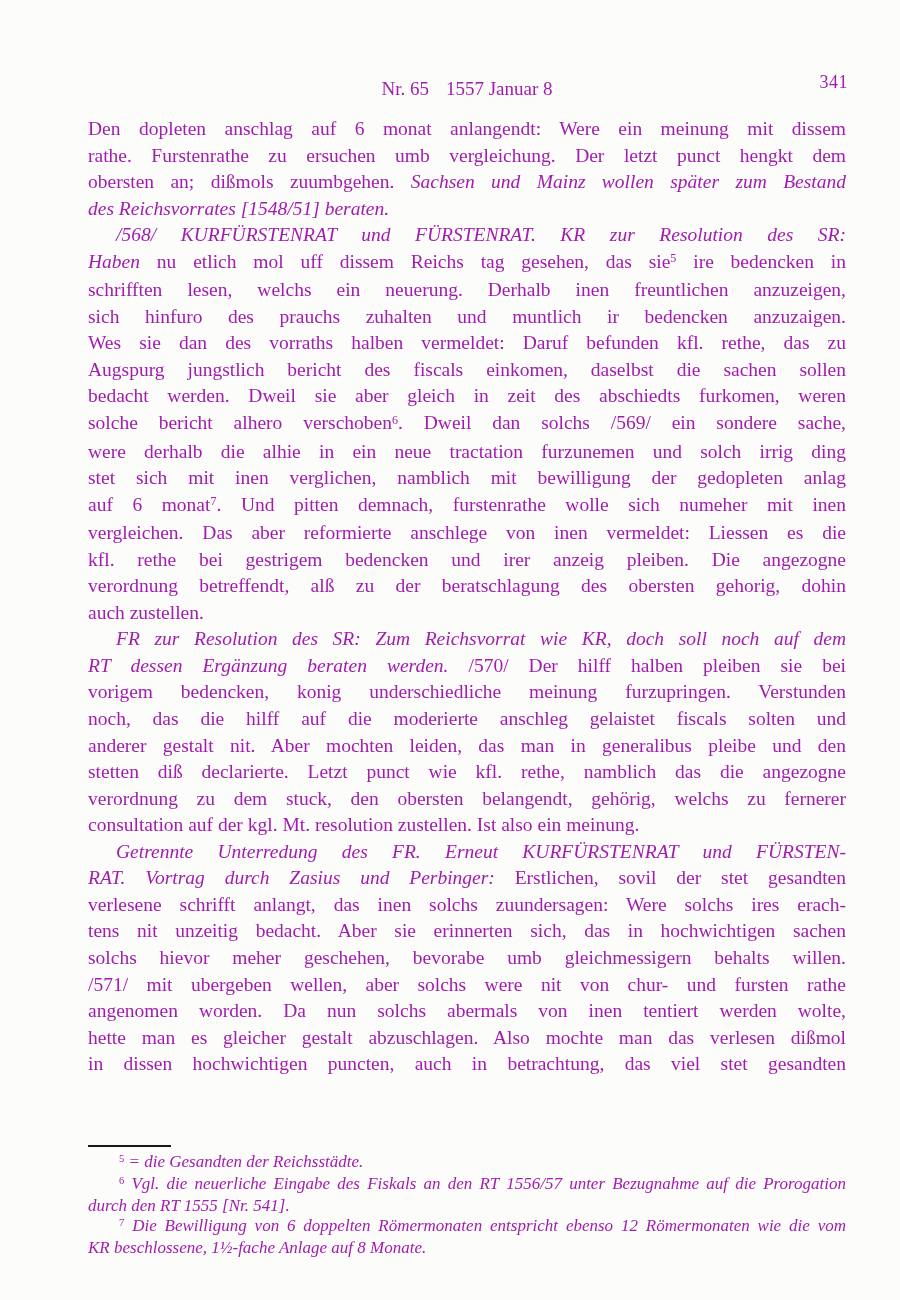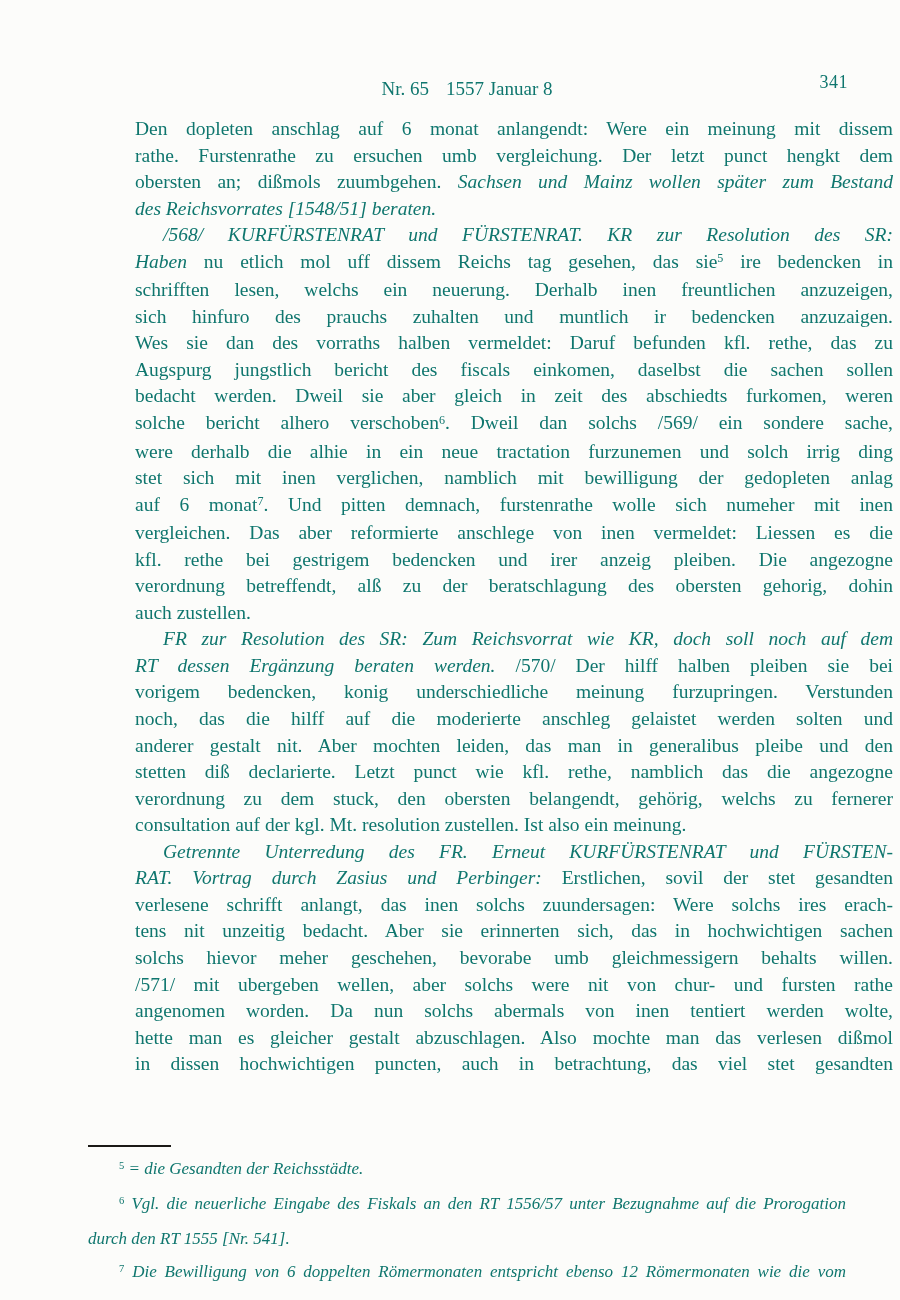--- a/index.html
+++ b/index.html
@@ -1,21 +1,21 @@
 <!DOCTYPE html>
 <html><head>
 <meta charset="utf-8">
 <style>
   html, body { margin: 0; padding: 0; }
   .page {
     position: relative;
     width: 900px;
     height: 1300px;
     background: #fcfcfa;
-    color: #0f766e;
+    color: #a21caf;
     font-family: "Liberation Serif", serif;
     overflow: hidden;
   }
   .running-title {
     position: absolute;
     left: 88px;
     top: 78px;
     width: 758px;
     text-align: center;
     font-size: 19px;
@@ -28,21 +28,20 @@
     top: 72px;
     font-size: 18px;
     letter-spacing: 0.5px;
   }
   .body-text {
     position: absolute;
     left: 88px;
     top: 116px;
     width: 758px;
     font-size: 19.5px;
-    margin-left: 47px;
   }
   .body-text .tline { line-height: 26.55px; }
   .tline {
     text-align: justify;
     text-align-last: justify;
   }
   .tline.lastline { text-align-last: left; }
   .tline.indent { text-indent: 28px; }
   .seg-r { font-style: normal; }
   .seg-i { font-style: italic; }
@@ -59,21 +58,21 @@
     width: 83px;
     border-top: 2px solid #1b1916;
   }
   .footnotes {
     position: absolute;
     left: 88px;
     top: 1152px;
     width: 758px;
     font-size: 17px;
   }
-  .footnotes .tline { line-height: 33px; }
+  .footnotes .tline { line-height: 20px; }
   .footnotes .tline.indent { text-indent: 31px; }
 </style>
 </head>
 <body>
 
 <div class="page">
   <div class="running-title">
     <span>Nr. 65</span><span class="hdr-gap"></span><span>1557 Januar 8</span>
   </div>
   <div class="page-number">341</div>
@@ -94,21 +93,21 @@
       <div class="tline"><span class="seg-r">were derhalb die alhie in ein neue tractation furzunemen und solch irrig ding</span></div>
       <div class="tline"><span class="seg-r">stet sich mit inen verglichen, namblich mit bewilligung der gedopleten anlag</span></div>
       <div class="tline"><span class="seg-r">auf 6 monat</span><span class="seg-sup">7</span><span class="seg-r">. Und pitten demnach, furstenrathe wolle sich numeher mit inen</span></div>
       <div class="tline"><span class="seg-r">vergleichen. Das aber reformierte anschlege von inen vermeldet: Liessen es die</span></div>
       <div class="tline"><span class="seg-r">kfl. rethe bei gestrigem bedencken und irer anzeig pleiben. Die angezogne</span></div>
       <div class="tline"><span class="seg-r">verordnung betreffendt, alß zu der beratschlagung des obersten gehorig, dohin</span></div>
       <div class="tline lastline"><span class="seg-r">auch zustellen.</span></div>
       <div class="tline indent"><span class="seg-i">FR zur Resolution des SR: Zum Reichsvorrat wie KR, doch soll noch auf dem</span></div>
       <div class="tline"><span class="seg-i">RT dessen Ergänzung beraten werden.</span><span class="seg-r"> /570/ Der hilff halben pleiben sie bei</span></div>
       <div class="tline"><span class="seg-r">vorigem bedencken, konig underschiedliche meinung furzupringen. Verstunden</span></div>
-      <div class="tline"><span class="seg-r">noch, das die hilff auf die moderierte anschleg gelaistet werden solten und</span></div>
+      <div class="tline"><span class="seg-r">noch, das die hilff auf die moderierte anschleg gelaistet fiscals solten und</span></div>
       <div class="tline"><span class="seg-r">anderer gestalt nit. Aber mochten leiden, das man in generalibus pleibe und den</span></div>
       <div class="tline"><span class="seg-r">stetten diß declarierte. Letzt punct wie kfl. rethe, namblich das die angezogne</span></div>
       <div class="tline"><span class="seg-r">verordnung zu dem stuck, den obersten belangendt, gehörig, welchs zu fernerer</span></div>
       <div class="tline lastline"><span class="seg-r">consultation auf der kgl. Mt. resolution zustellen. Ist also ein meinung.</span></div>
       <div class="tline indent"><span class="seg-i">Getrennte Unterredung des FR. Erneut KURFÜRSTENRAT und FÜRSTEN-</span></div>
       <div class="tline"><span class="seg-i">RAT. Vortrag durch Zasius und Perbinger:</span><span class="seg-r"> Erstlichen, sovil der stet gesandten</span></div>
       <div class="tline"><span class="seg-r">verlesene schrifft anlangt, das inen solchs zuundersagen: Were solchs ires erach-</span></div>
       <div class="tline"><span class="seg-r">tens nit unzeitig bedacht. Aber sie erinnerten sich, das in hochwichtigen sachen</span></div>
       <div class="tline"><span class="seg-r">solchs hievor meher geschehen, bevorabe umb gleichmessigern behalts willen.</span></div>
       <div class="tline"><span class="seg-r">/571/ mit ubergeben wellen, aber solchs were nit von chur- und fursten rathe</span></div>

